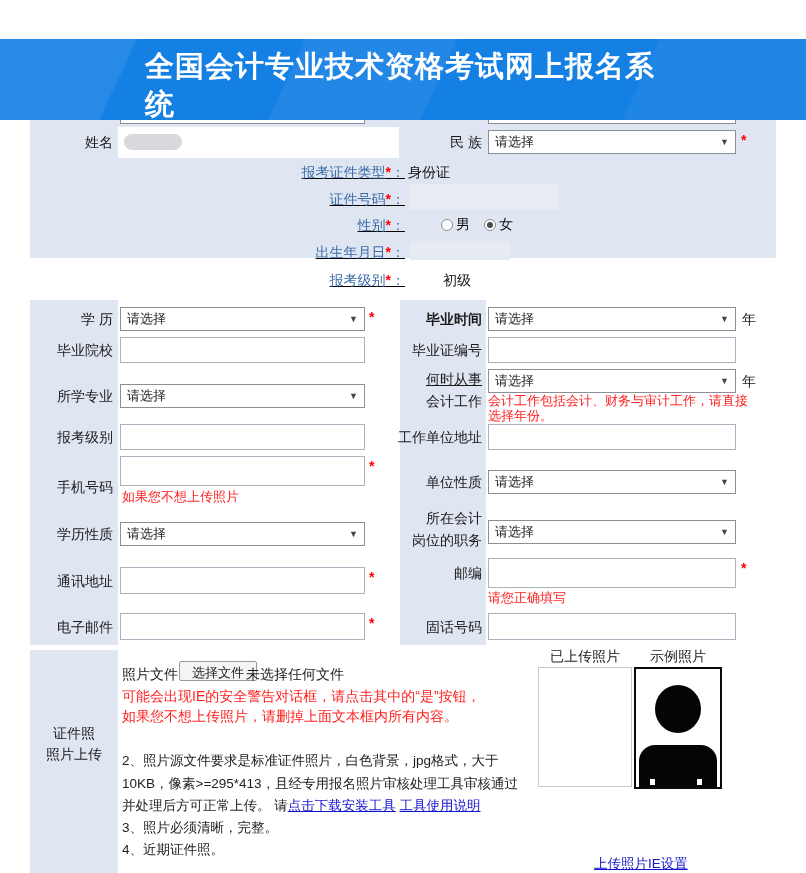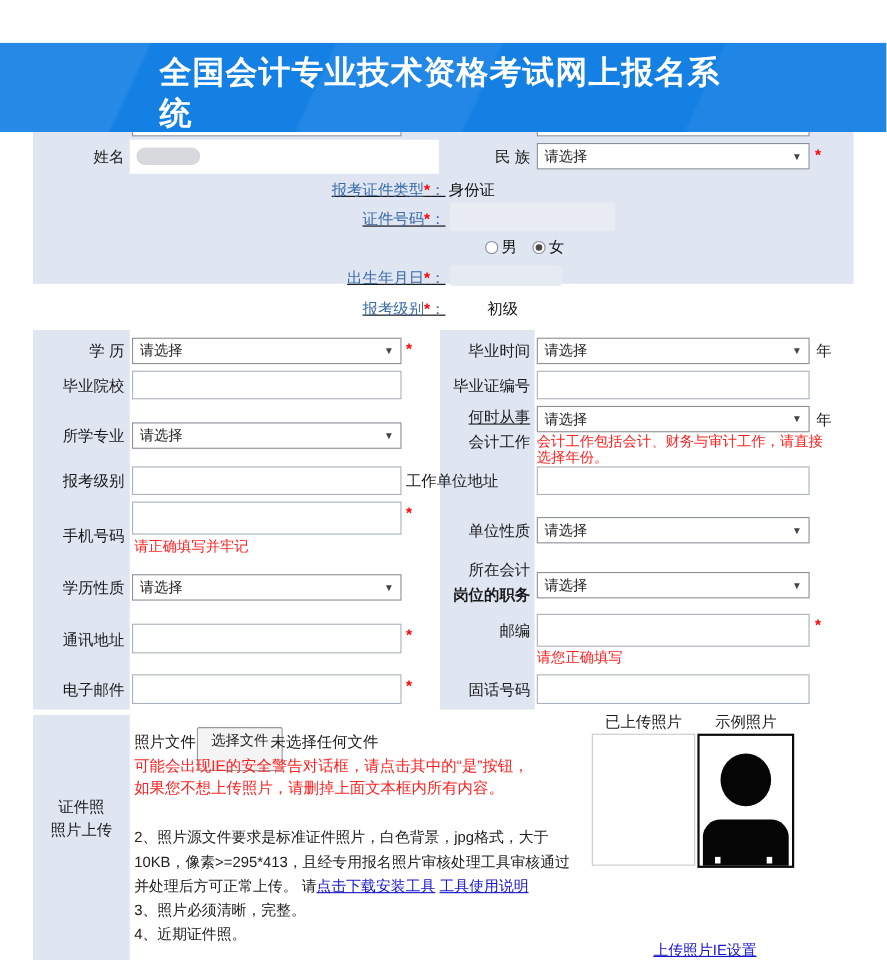--- a/index.html
+++ b/index.html
@@ -41,21 +41,21 @@
   .mstar{color:var(--required-red);font-weight:bold;}
   .mval{position:absolute;z-index:2;font-size:14px;line-height:18px;color:#111;white-space:nowrap;}
   .blob{position:absolute;z-index:2;border-radius:8px;}
   .radio{display:inline-block;width:12px;height:12px;border-radius:50%;border:1px solid #8a8f98;background:#fcfcfc;vertical-align:-2px;margin-right:3px;cursor:pointer;}
   .radio.checked::after{content:"";display:block;width:6px;height:6px;border-radius:50%;background:#4a4a4a;margin:2px;}
   .rlabel{font-size:14px;color:#111;}
 
   
   .side-label{position:absolute;left:30px;width:88px;z-index:2;text-align:center;font-size:14px;color:#1a1a1a;}
   .plabel{position:absolute;z-index:2;font-size:14px;color:#1a1a1a;white-space:nowrap;}
-  .file-btn{position:absolute;z-index:2;height:40px;padding:0 12px;line-height:22px;font-size:13px;color:#222;background:#f4f4f4;border:1px solid #9a9a9a;border-radius:2px;cursor:pointer;white-space:nowrap;}
+  .file-btn{position:absolute;z-index:2;height:20px;padding:0 12px;line-height:22px;font-size:13px;color:#222;background:#f4f4f4;border:1px solid #9a9a9a;border-radius:2px;cursor:pointer;white-space:nowrap;}
   .warn{position:absolute;z-index:2;font-size:14px;color:var(--hint-red);white-space:nowrap;}
   .note{position:absolute;z-index:2;font-size:13.5px;color:#222;white-space:nowrap;}
   .nlink{color:var(--link-blue);text-decoration:underline;cursor:pointer;}
   .photo-label{position:absolute;z-index:2;font-size:14px;color:#1a1a1a;text-align:center;}
   .photo-box-empty{position:absolute;z-index:2;width:94px;height:120px;background:#fff;border:1px solid #c9c9c9;}
   .photo-box-sample{position:absolute;z-index:2;width:88px;height:122px;background:#fff;border:2px solid #0a0a0a;}
   .sil-head{position:absolute;left:50%;top:16px;transform:translateX(-50%);width:46px;height:48px;border-radius:50%;background:#050505;}
   .sil-body{position:absolute;left:3px;right:3px;bottom:0;height:42px;border-radius:16px 16px 0 0;background:#050505;}
   .sil-dot{position:absolute;bottom:2px;width:5px;height:6px;background:#fff;}
   .ie-link{position:absolute;z-index:2;font-size:13.5px;color:var(--link-blue);text-decoration:underline;cursor:pointer;}
@@ -99,20 +99,21 @@
     <span class="sarrow">▼</span>
   </div>
   <span class="star" style="left:741px;top:132px">*</span>
 
   <div class="mwrap" style="top:163px"><span class="mlab">报考证件类型</span><span class="mstar">*</span><span class="mlab">：</span></div>
   <div class="mval" style="left:408px;top:163px">身份证</div>
 
   <div class="mwrap" style="top:190px"><span class="mlab">证件号码</span><span class="mstar">*</span><span class="mlab">：</span></div>
   <div class="blob" style="left:409px;top:184px;width:150px;height:26px;background:#e9edf3;border-radius:3px"></div>
 
+  <div class="mwrap" style="top:216px"><span class="mlab">性别</span><span class="mstar">*</span><span class="mlab">：</span></div>
   <div class="mval" style="left:441px;top:215px">
     <span class="radio"></span><span class="rlabel">男</span>
     <span class="radio checked" style="margin-left:10px"></span><span class="rlabel">女</span>
   </div>
 
   <div class="mwrap" style="top:243px"><span class="mlab">出生年月日</span><span class="mstar">*</span><span class="mlab">：</span></div>
   <div class="blob" style="left:409px;top:241px;width:102px;height:19px;background:#e6eaf1;border-radius:3px"></div>
 
   <div class="mwrap" style="top:271px"><span class="mlab">报考级别</span><span class="mstar">*</span><span class="mlab">：</span></div>
   <div class="mval" style="left:443px;top:271px">初级</div>
@@ -129,57 +130,57 @@
       <div class="flabel" style="left: 0px; top: 387px; width: 113px;">所学专业</div>
       <div class="select" style="left: 120px; top: 384px; width: 245px; height: 24px;">
         <span class="sval">请选择</span>
         <span class="sarrow">▼</span>
       </div>
       <div class="flabel" style="left: 0px; top: 428px; width: 113px;">报考级别</div>
       <input class="tinput" type="text" style="left: 120px; top: 424px; width: 245px; height: 26px;">
       <div class="flabel" style="left: 0px; top: 462px; width: 113px; margin-top: 16px;">手机号码</div>
       <input class="tinput" type="text" style="left: 120px; top: 456px; width: 245px; height: 30px;">
       <span class="star" style="left: 369px; top: 458px;">*</span>
-      <div class="hint" style="left: 122px; top: 489px; white-space: nowrap;">请正确填写并牢记</div>
+      <div class="hint" style="left: 122px; top: 489px; white-space: nowrap;">如果您不想上传照片</div>
       <div class="flabel" style="left: 0px; top: 525px; width: 113px;">学历性质</div>
       <div class="select" style="left: 120px; top: 522px; width: 245px; height: 24px;">
         <span class="sval">请选择</span>
         <span class="sarrow">▼</span>
       </div>
       <div class="flabel" style="left: 0px; top: 572px; width: 113px;">通讯地址</div>
       <input class="tinput" type="text" style="left: 120px; top: 567px; width: 245px; height: 27px;">
       <span class="star" style="left: 369px; top: 569px;">*</span>
       <div class="flabel" style="left: 0px; top: 618px; width: 113px;">电子邮件</div>
       <input class="tinput" type="text" style="left: 120px; top: 613px; width: 245px; height: 27px;">
       <span class="star" style="left: 369px; top: 615px;">*</span>
-      <div class="flabel" style="left: 340px; top: 310px; width: 142px;">毕业时间</div>
+      <div class="flabel" style="left: 340px; top: 310px; width: 142px; font-weight: bold;">毕业时间</div>
       <div class="select" style="left: 488px; top: 307px; width: 248px; height: 24px;">
         <span class="sval">请选择</span>
         <span class="sarrow">▼</span>
       </div>
       <span class="suffix" style="left: 742px; top: 310px;">年</span>
       <div class="flabel" style="left: 340px; top: 341px; width: 142px;">毕业证编号</div>
       <input class="tinput" type="text" style="left: 488px; top: 337px; width: 248px; height: 26px;">
       <div class="flabel" style="left: 340px; top: 370px; width: 142px; text-decoration: underline;">何时从事</div>
       <div class="flabel" style="left: 340px; top: 392px; width: 142px;">会计工作</div>
       <div class="select" style="left: 488px; top: 369px; width: 248px; height: 24px;">
         <span class="sval">请选择</span>
         <span class="sarrow">▼</span>
       </div>
       <span class="suffix" style="left: 742px; top: 372px;">年</span>
       <div class="hint" style="left: 488px; top: 393px; width: 262px; white-space: normal;">会计工作包括会计、财务与审计工作，请直接选择年份。</div>
-      <div class="flabel" style="left: 340px; top: 428px; width: 142px; text-align: center;">工作单位地址</div>
+      <div class="flabel" style="left: 340px; top: 428px; width: 142px;">工作单位地址</div>
       <input class="tinput" type="text" style="left: 488px; top: 424px; width: 248px; height: 26px;">
       <div class="flabel" style="left: 340px; top: 473px; width: 142px;">单位性质</div>
       <div class="select" style="left: 488px; top: 470px; width: 248px; height: 24px;">
         <span class="sval">请选择</span>
         <span class="sarrow">▼</span>
       </div>
       <div class="flabel" style="left: 340px; top: 509px; width: 142px;">所在会计</div>
-      <div class="flabel" style="left: 340px; top: 531px; width: 142px; font-weight: bold;">岗位的职务</div>
+      <div class="flabel" style="left: 340px; top: 531px; width: 142px;">岗位的职务</div>
       <div class="select" style="left: 488px; top: 520px; width: 248px; height: 24px;">
         <span class="sval">请选择</span>
         <span class="sarrow">▼</span>
       </div>
       <div class="flabel" style="left: 340px; top: 564px; width: 142px;">邮编</div>
       <input class="tinput" type="text" style="left: 488px; top: 558px; width: 248px; height: 30px;">
       <span class="star" style="left: 741px; top: 560px;">*</span>
       <div class="hint" style="left: 488px; top: 590px; white-space: nowrap;">请您正确填写</div>
       <div class="flabel" style="left: 340px; top: 618px; width: 142px;">固话号码</div>
       <input class="tinput" type="text" style="left: 488px; top: 613px; width: 248px; height: 27px;">

